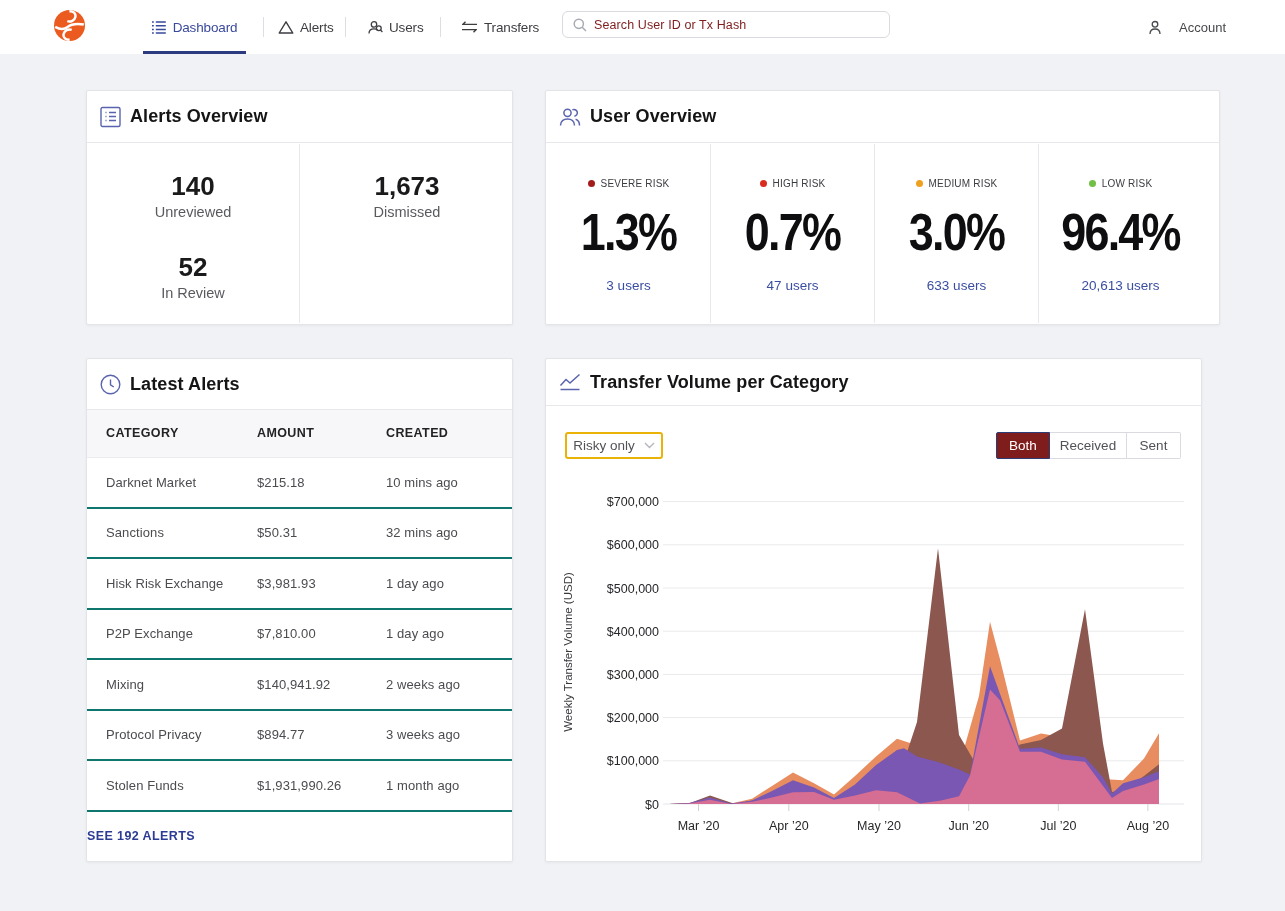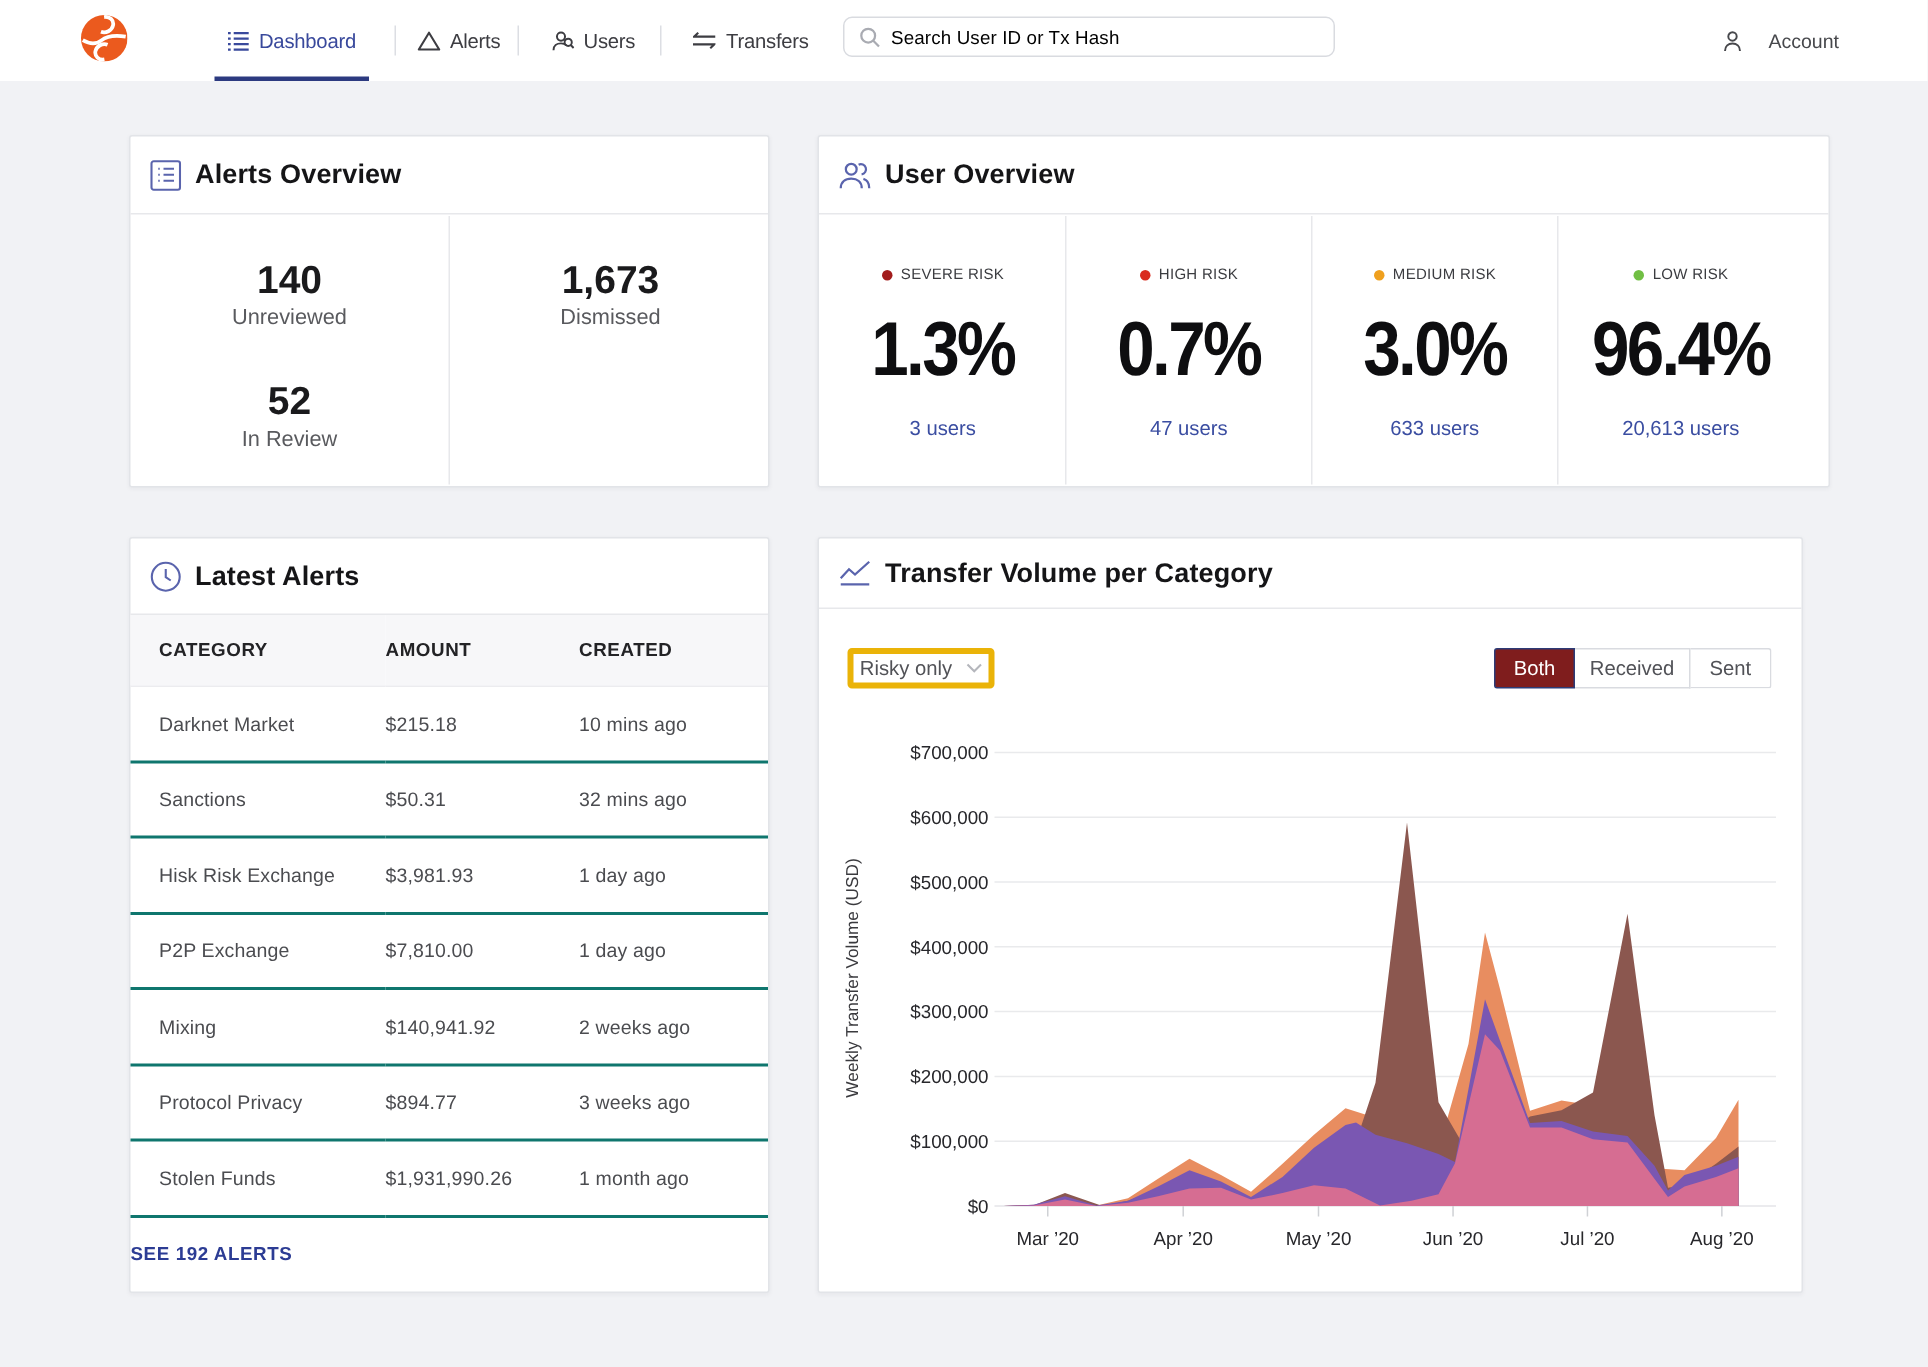--- a/index.html
+++ b/index.html
@@ -4,21 +4,21 @@
 <style>
   * { margin:0; padding:0; box-sizing:border-box; }
   html,body { width:1285px; height:911px; background:#f1f2f5; font-family:"Liberation Sans", sans-serif; overflow:hidden; }
   .nav { position:absolute; left:0; top:0; width:1285px; height:54px; background:#ffffff;padding-left:24px; }
   .logo { position:absolute; left:54px; top:10px; }
   .navitem { position:absolute; top:0; height:54px; display:flex; align-items:center; gap:7px; font-size:13.5px; letter-spacing:-0.15px; color:#3d3d42; }
   .navitem.active { color:#39499c; }
   .navitem.active .bar { position:absolute; left:0; right:0; bottom:0; height:3px; background:#2c3a80; }
   .navsep { position:absolute; top:17px; width:1px; height:20px; background:#dcdee3; }
   .search { position:absolute; left:562px; top:11px; width:328px; height:27px; border:1px solid #d9dbe0; border-radius:6px; background:#fff; display:flex; align-items:center; padding-left:10px; gap:7px; }
-  .search span { color:#000000; font-size:12.5px; letter-spacing:0.1px; }
+  .search span { color:#7f1d1d; font-size:12.5px; letter-spacing:0.1px; }
   .account { position:absolute; right:59px; top:0; height:54px; display:flex; align-items:center; gap:17px; font-size:13px; color:#47484c; }
   .card { position:absolute; background:#fff; border:1px solid #e2e4e8; border-radius:2px; box-shadow:0 1px 3px rgba(40,45,60,0.05); }
   .chead { display:flex; align-items:center; gap:9px; border-bottom:1px solid #e7e8eb; padding-left:13px; }
   .chead .t { font-size:18px; font-weight:bold; color:#151517; letter-spacing:0.1px;text-align:center; }
   
   .c1 { left:86px; top:90px; width:427px; height:235px; }
   .c1 .chead { height:52px; }
   .c1 .vdiv { position:absolute; left:212px; top:53px; bottom:1px; width:1px; background:#e7e8eb; }
   .stat { position:absolute; width:180px; text-align:center; }
   .stat .n { font-size:26px; font-weight:bold; color:#1a1a1c; }
@@ -37,21 +37,21 @@
   .c3 .chead { height:51px; }
   table.alerts { width:100%; border-collapse:collapse; }
   table.alerts th { background:#f7f7f9; font-size:12.5px; color:#232326; text-align:left; font-weight:bold; height:47px; letter-spacing:0.4px; border-bottom:1px solid #ececef; }
   table.alerts td { font-size:13px; letter-spacing:0.1px; color:#4b4c50; height:50.5px; border-bottom:2px solid #0f766e; }
   table.alerts th:first-child, table.alerts td:first-child { padding-left:19px; }
   .colA { width:170px; } .colB { width:129px; }
   .seeall { text-align:left; font-size:12.5px; font-weight:bold; color:#2c3c94; letter-spacing:0.4px; margin-top:17px; }
   
   .c4 { left:545px; top:358px; width:657px; height:504px; }
   .c4 .chead { height:47px; }
-  .riskybtn { position:absolute; left:19px; top:73px; width:98px; height:27px; border:4px solid #eab308; border-radius:3px; background:#fff; display:flex; align-items:center; justify-content:center; gap:9px; font-size:13.5px; color:#515257; }
+  .riskybtn { position:absolute; left:19px; top:73px; width:98px; height:27px; border:2px solid #eab308; border-radius:3px; background:#fff; display:flex; align-items:center; justify-content:center; gap:9px; font-size:13.5px; color:#515257; }
   .toggle { position:absolute; right:20px; top:73px; height:27px; display:flex; font-size:13.5px; }
   .toggle div { display:flex; align-items:center; justify-content:center; border:1px solid #d9dbe0; }
   .toggle .on { background:#7f1d1d; color:#fff; border-color:#2d3b76; width:54px; border-radius:2px 0 0 2px; }
   .toggle .r { width:77px; color:#515257; border-left:none; }
   .toggle .s { width:54px; color:#515257; border-left:none; border-radius:0 2px 2px 0; }
 </style>
 </head>
 <body>
 <div class="nav">
   <svg class="logo" width="31" height="31" viewBox="0 0 31 31">

